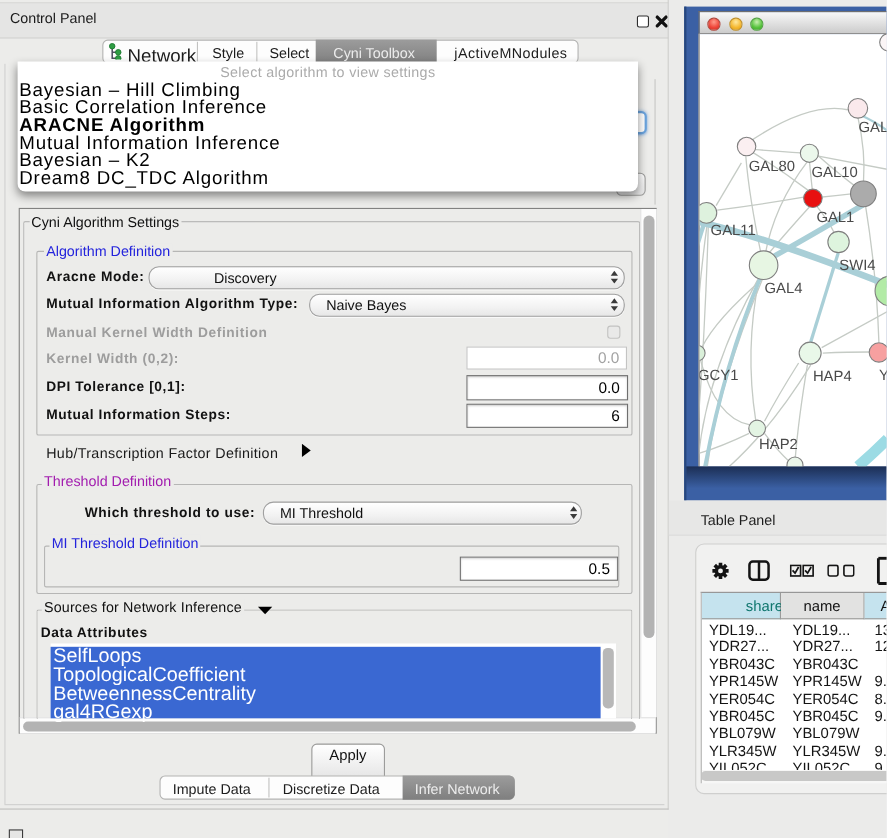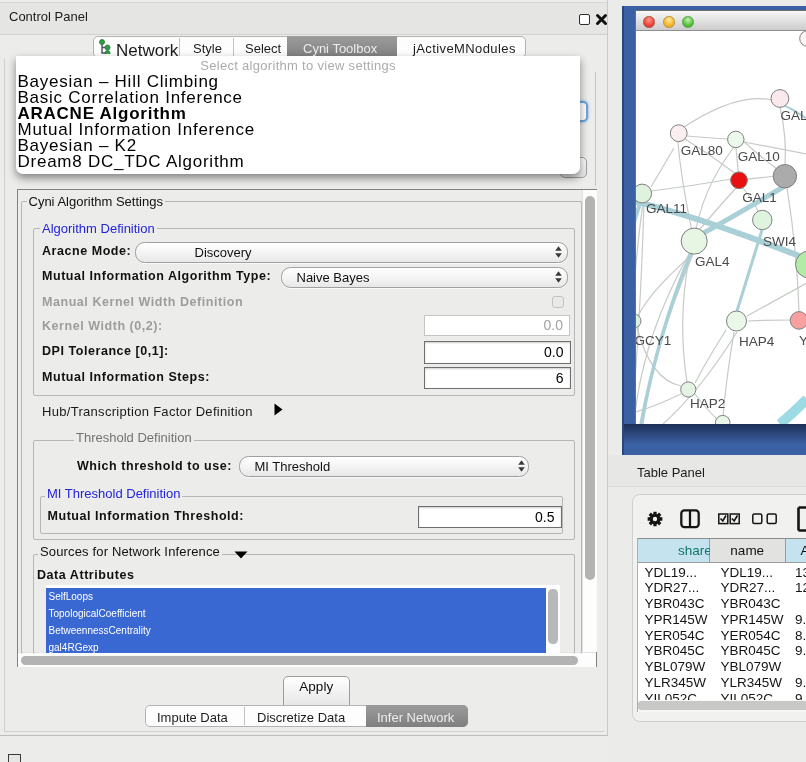--- a/index.html
+++ b/index.html
@@ -103,48 +103,47 @@
 <div class="fld" style="left:423.5px;top:367px;width:145px;height:20px;border-color:#6f6f6f;box-shadow:inset 0 1px 2px rgba(0,0,0,.2);">
       <span class="v" style="line-height:20px;">6</span>
     </div>
 
 <div class="abs" style="left:42px;top:403.5px;font-size:13px;color:#1a1a1a;white-space:nowrap;letter-spacing:0.3px;">Hub/Transcription Factor Definition</div>
 <svg class="abs" style="left:273px;top:403px;" width="11" height="13" viewBox="0 0 11 13">
       <path d="M1.5 0.5 L9.5 6.5 L1.5 12.5 Z" fill="#000"></path>
     </svg>
 
 <div class="grp" style="left:32.5px;top:440px;width:540px;height:98px;"></div>
-<div class="abs gtitle" style="left:38px;top:429.5px;color:#737373;margin-left:36px;">Threshold Definition</div>
+<div class="abs gtitle" style="left:38px;top:429.5px;color:#a21caf;">Threshold Definition</div>
 
 <div class="abs lbl" style="left:77px;top:459px;">Which threshold to use:</div>
 <div class="combo" style="left:238.5px;top:455.5px;width:288px;height:19px;">
       <span class="ct" style="line-height:19px;">MI Threshold</span>
  <svg class="arr2" style="left:277px;top:3.2px;" width="7" height="12" viewBox="0 0 7 12">
         <path d="M3.5 0.2 L6.8 4.7 H0.2 Z" fill="#3a3a3a"></path>
         <path d="M3.5 11.8 L0.2 7.3 H6.8 Z" fill="#3a3a3a"></path>
       </svg>
     </div>
 
 <div class="grp" style="left:40px;top:496px;width:521px;height:36px;"></div>
 <div class="abs gtitle" style="left:45px;top:485.5px;color:#2424dc;">MI Threshold Definition</div>
-<div class="abs lbl" style="left:47.5px;top:509px;">Mutual Information Threshold:</div>
 <div class="fld" style="left:417.5px;top:505.5px;width:142px;height:20px;border-color:#6f6f6f;box-shadow:inset 0 1px 2px rgba(0,0,0,.2);">
       <span class="v" style="line-height:20px;">0.5</span>
     </div>
 
 <div class="abs" style="left:32.5px;top:553.5px;width:540px;height:99px;border:1px solid #b6b6b5;border-bottom:none;border-radius:2px;"></div>
 <div class="abs gtitle" style="left:38px;top:543.5px;color:#111;letter-spacing:0.15px;">Sources for Network Inference</div>
 <svg class="abs" style="left:234px;top:550.5px;" width="14" height="8" viewBox="0 0 14 8">
       <path d="M0.5 0.5 H13.5 L7 7.5 Z" fill="#000"></path>
     </svg>
 <div class="abs lbl" style="left:37px;top:568px;">Data Attributes</div>
 
 <div class="abs" style="left:46px;top:584.5px;width:514px;height:68.5px;background:#fff;"></div>
 <div class="abs" style="left:46px;top:587.5px;width:499.5px;height:65.5px;background:#3a68d2;"></div>
-<div class="abs" style="left:48.5px;top:587.5px;font-size:10px;line-height:17px;color:#fff;">SelfLoops<br>TopologicalCoefficient<br>BetweennessCentrality<br>gal4RGexp</div>
+<div class="abs" style="left:48.5px;top:587.5px;font-size:18px;line-height:17px;color:#fff;">SelfLoops<br>TopologicalCoefficient<br>BetweennessCentrality<br>gal4RGexp</div>
 <div class="abs" style="left:548px;top:589px;width:9.5px;height:54.5px;background:#b8b8b8;border-radius:4.5px;"></div>
 
 <div class="abs" style="left:271px;top:675.5px;width:66.5px;height:36px;border:1px solid #9c9c9b;border-radius:5px;background:linear-gradient(#ffffff,#e2e2e2);box-sizing:border-box;text-align:center;font-size:13.5px;line-height:19px;color:#111;margin-left:12px;">Apply</div>
 
 <div class="abs" style="left:145px;top:704.5px;width:323px;height:22.5px;background:#fdfdfd;border:1px solid #b3b3b2;border-radius:5px;box-sizing:border-box;"></div>
 <div class="abs" style="left:243.5px;top:706.5px;width:1px;height:18px;background:#c2c2c1;"></div>
 <div class="abs" style="left:366px;top:704.5px;width:102px;height:22.5px;background:linear-gradient(#9c9c9c,#7f7f7f);border-radius:0 5px 5px 0;"></div>
 <div class="abs" style="left:157px;top:710px;font-size:13px;color:#1c1c1c;">Impute Data</div>
 <div class="abs" style="left:257px;top:710px;font-size:13px;color:#1c1c1c;">Discretize Data</div>
 <div class="abs" style="left:377px;top:710px;font-size:13px;color:#ececec;">Infer Network</div>

